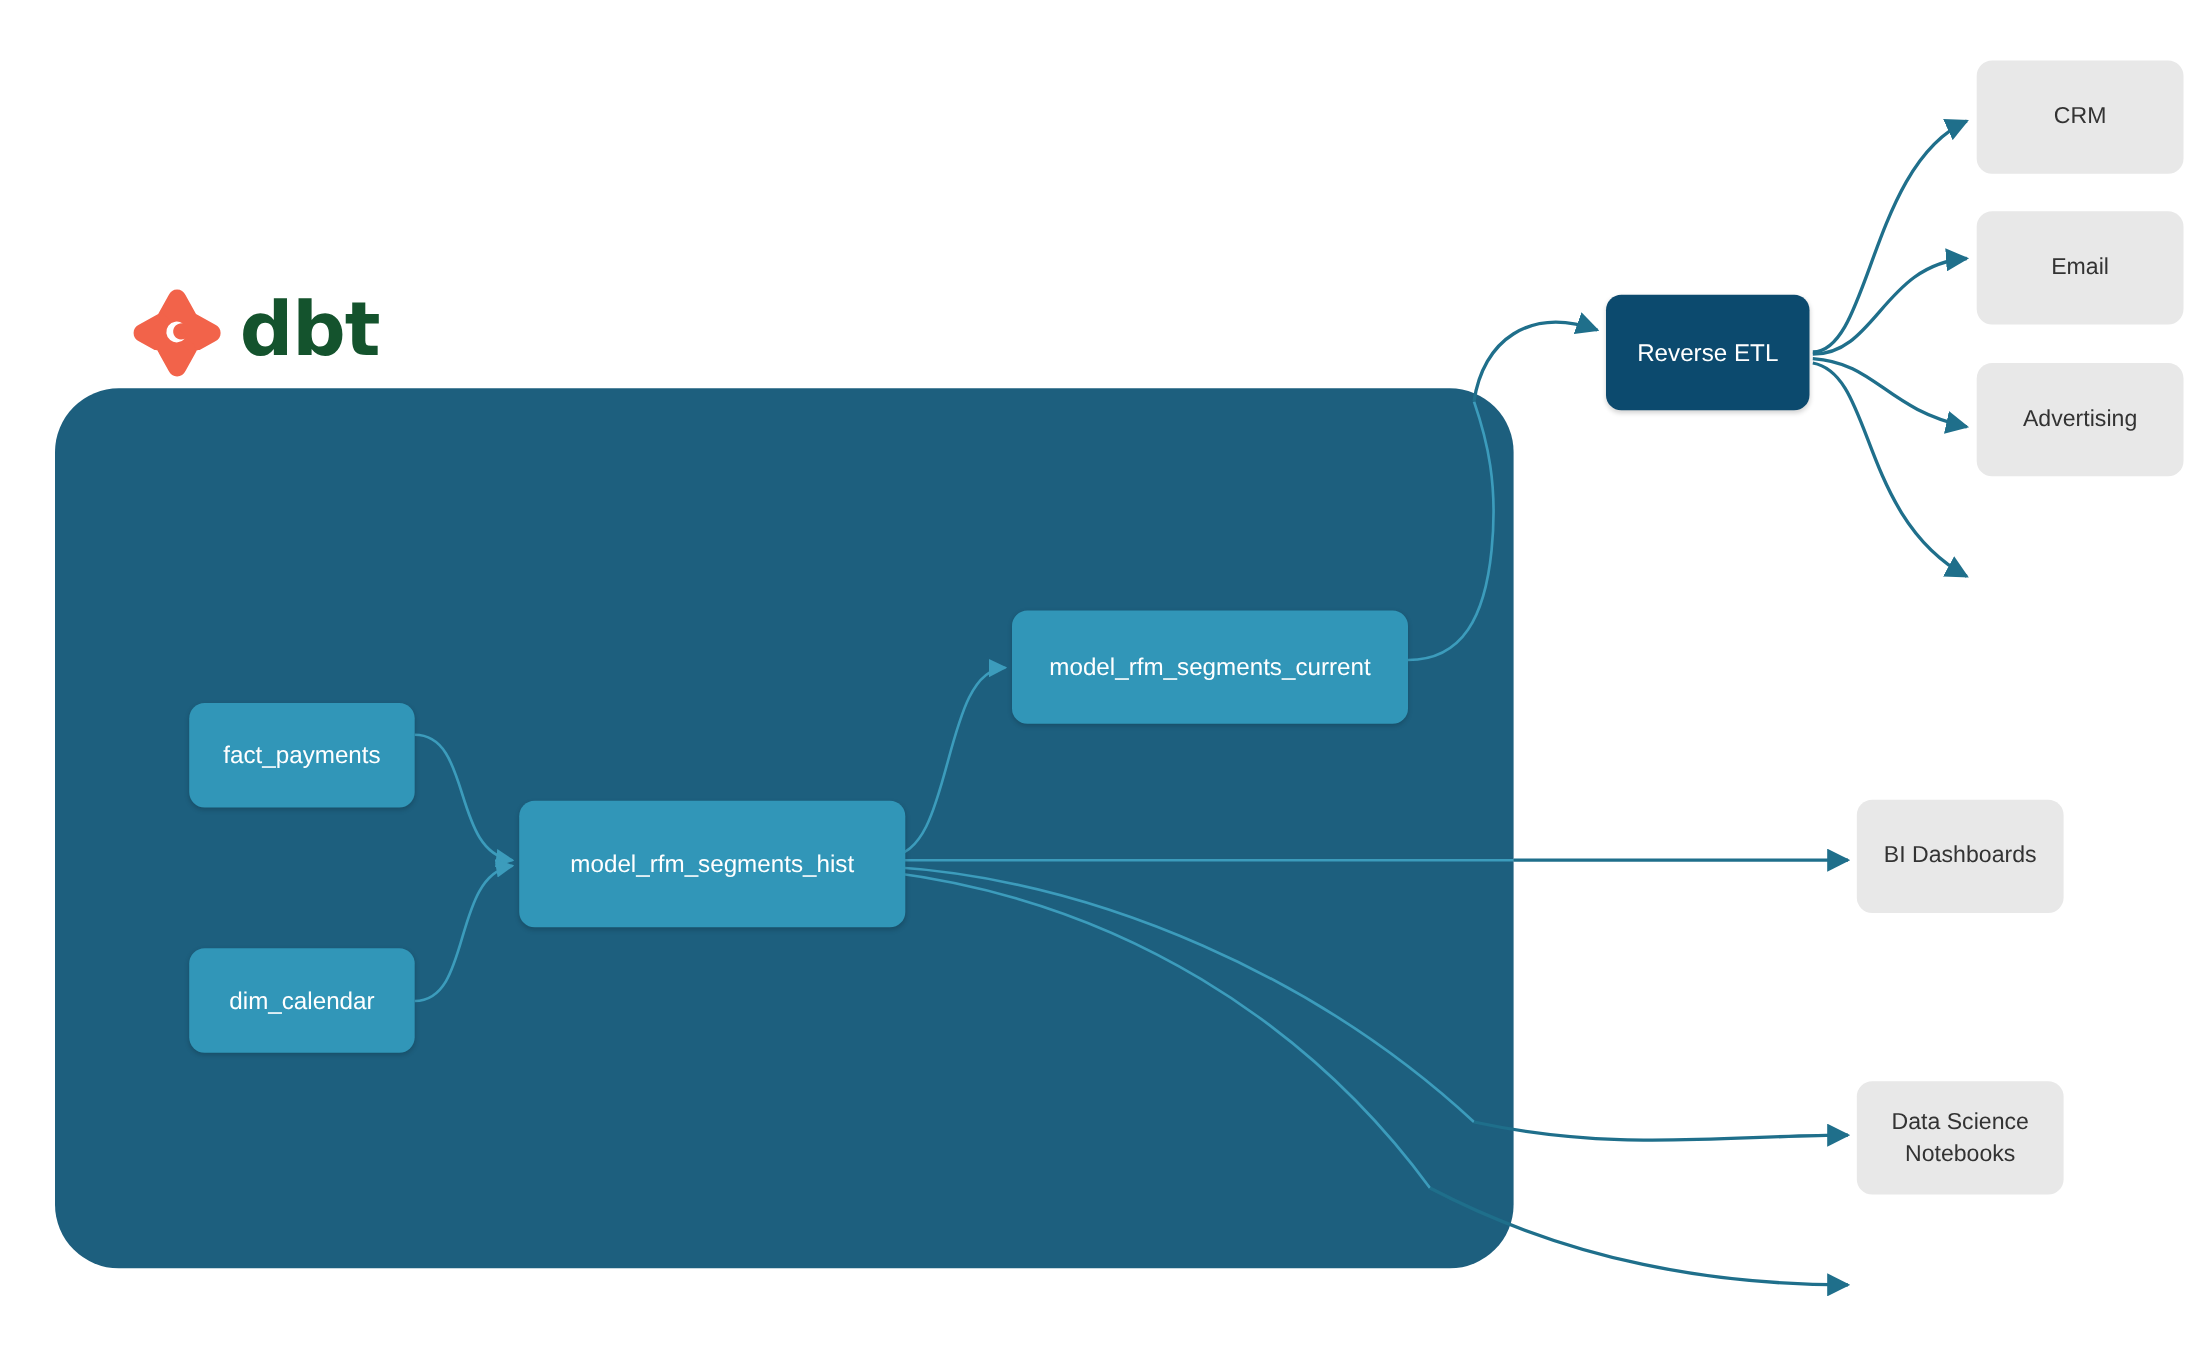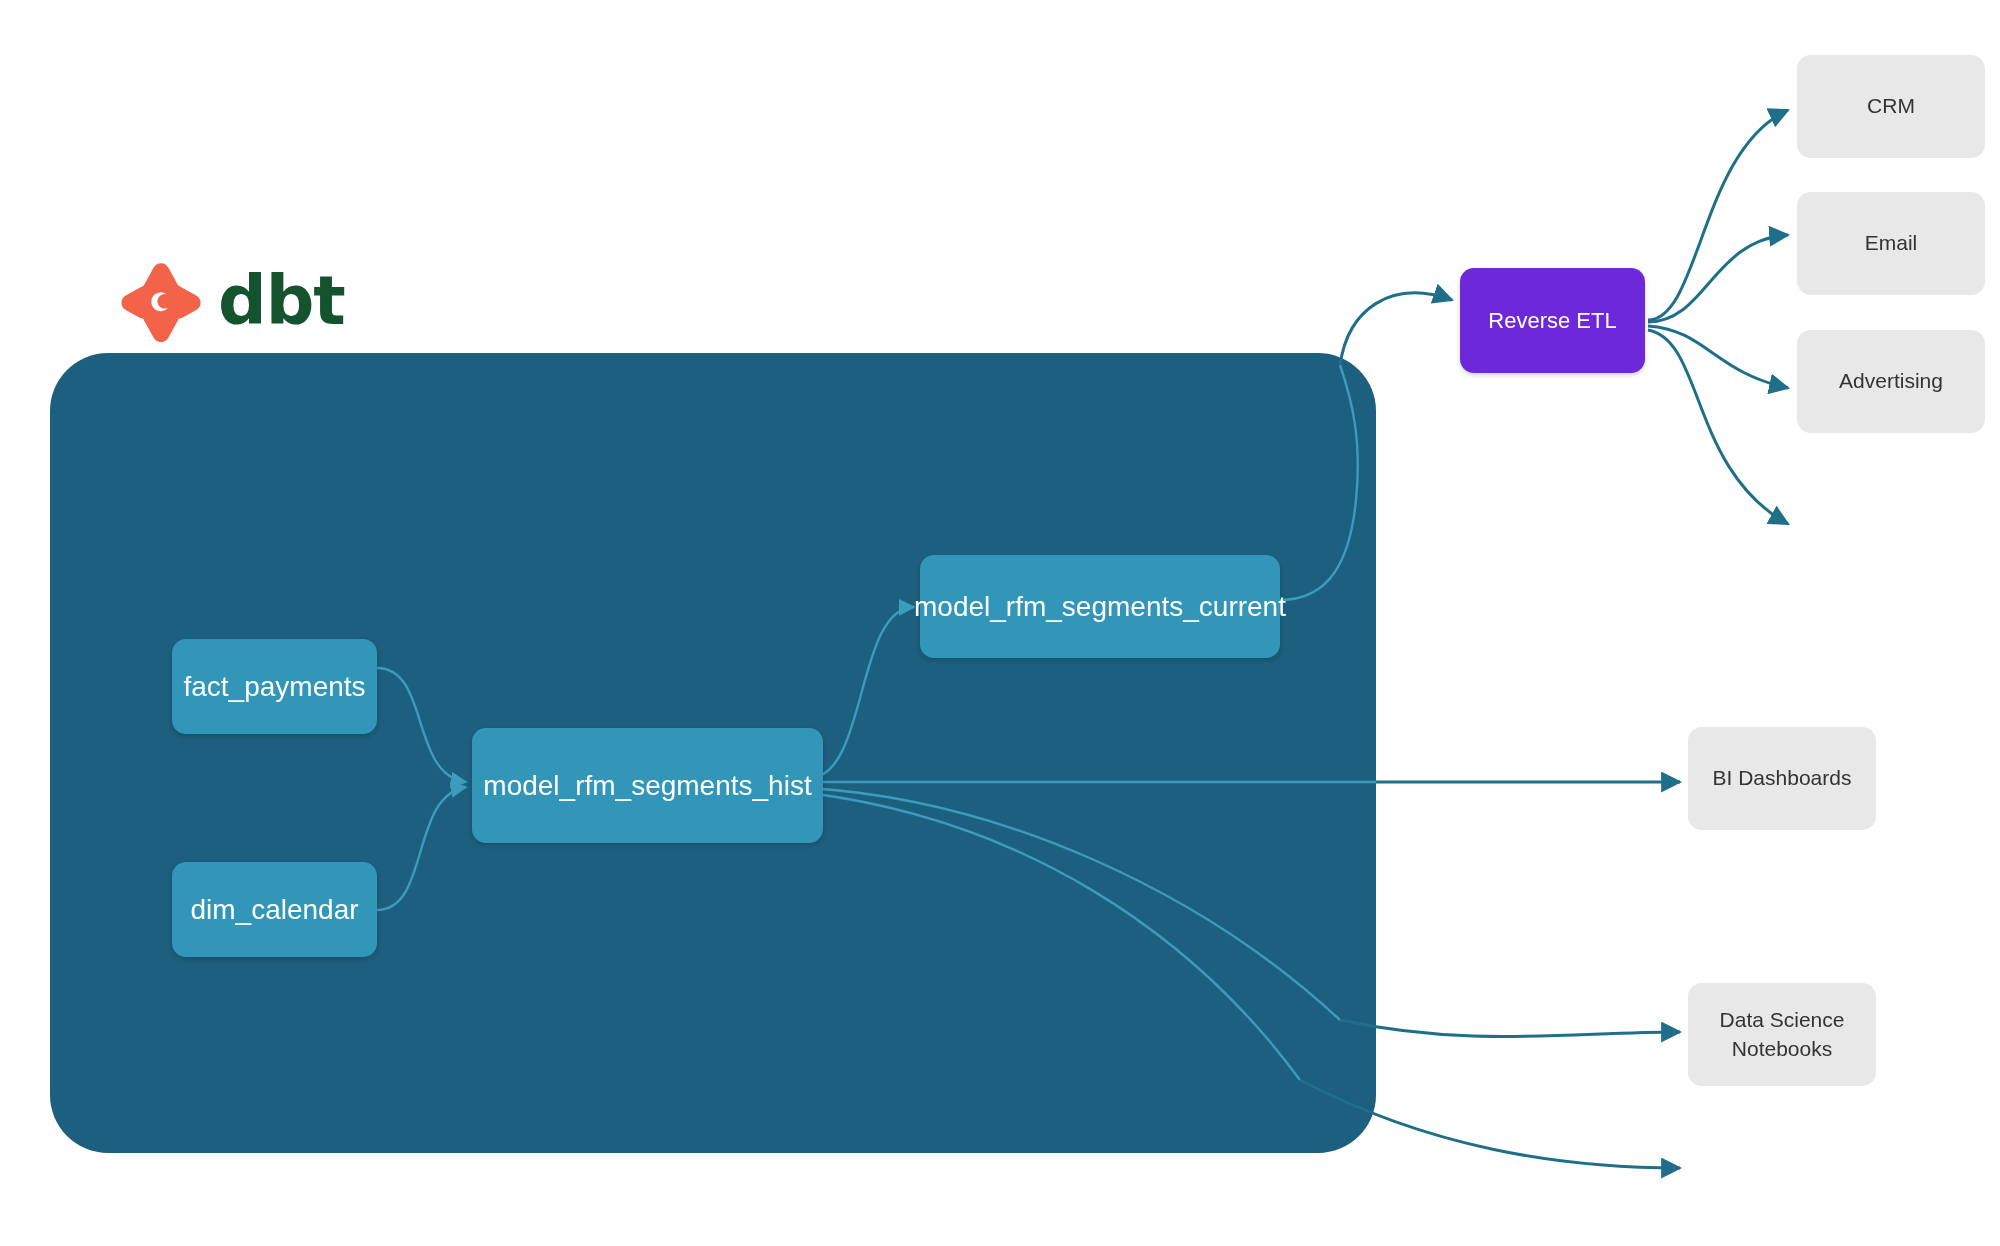--- a/index.html
+++ b/index.html
@@ -74,26 +74,26 @@
     align-items: center;
     justify-content: center;
     text-align: center;
     box-sizing: border-box;
     z-index: 6;
   }
   .node-model {
     background: #3196b8;
     color: #ffffff;
     border-radius: 14px;
-    font-size: 28px;
+    font-size: 22px;
     box-shadow: 0 2px 5px rgba(0,0,0,0.18);
     padding: 0 20px;
   }
   .node-etl {
-    background: #6d28d9;
+    background: #0c4a6e;
     color: #ffffff;
     border-radius: 14px;
     font-size: 22px;
     box-shadow: 0 2px 5px rgba(0,0,0,0.18);
     padding: 0 16px;
   }
   .node-out {
     background: #e8e8e8;
     color: #333333;
     border-radius: 14px;

